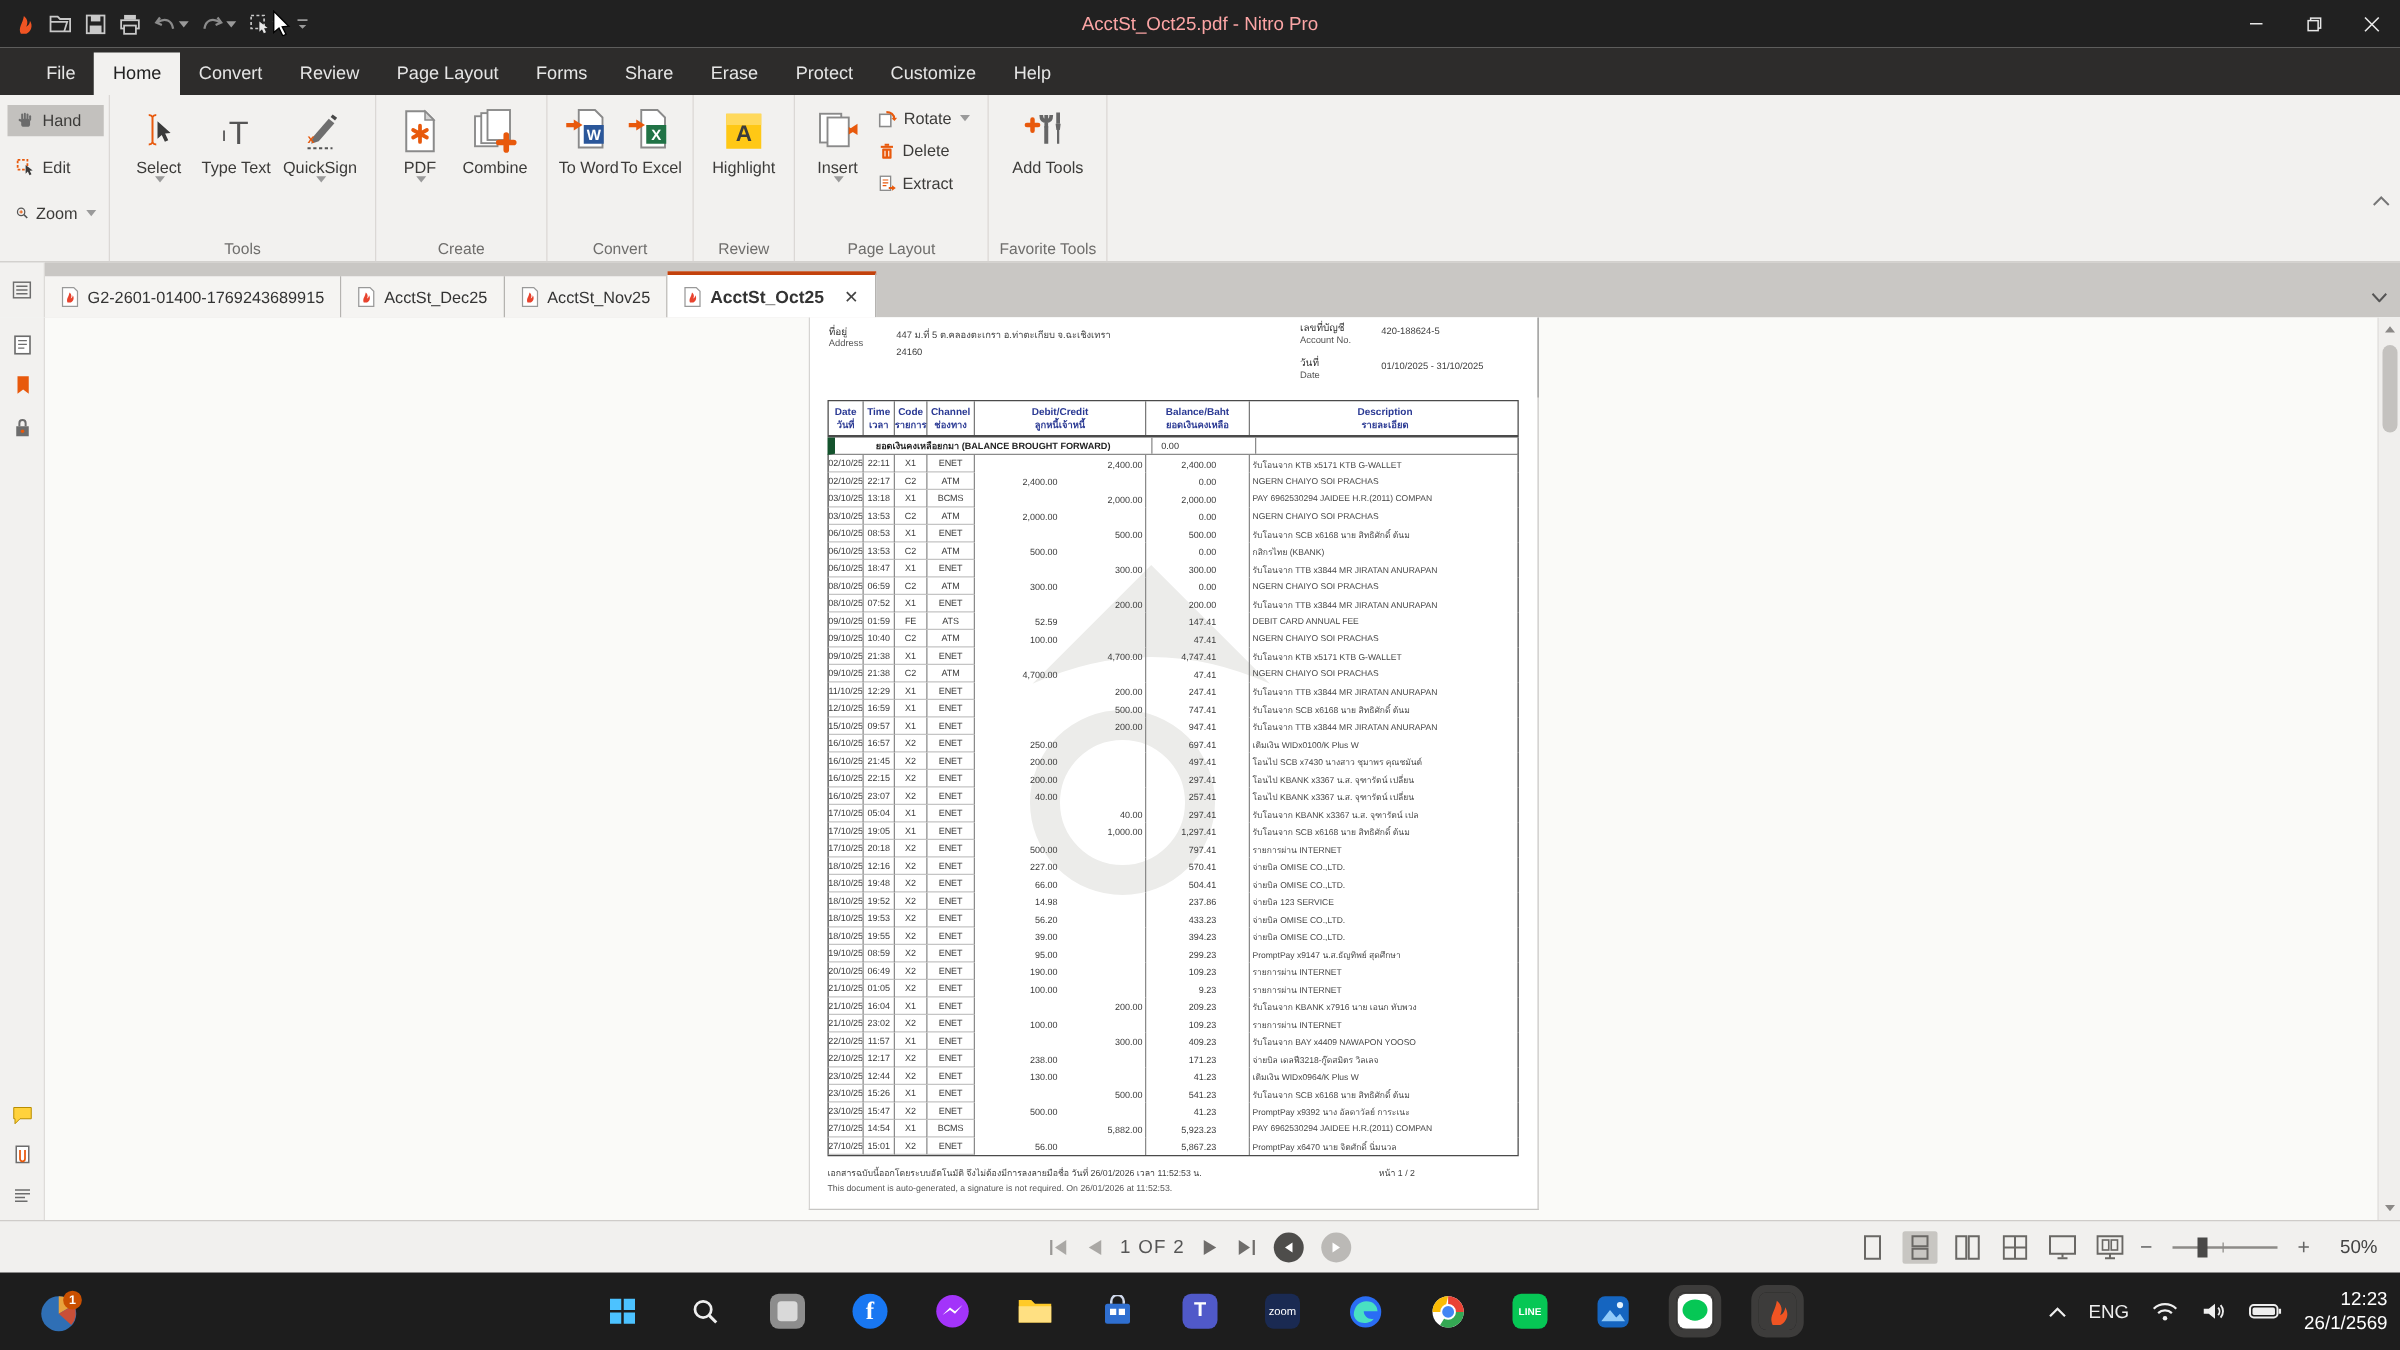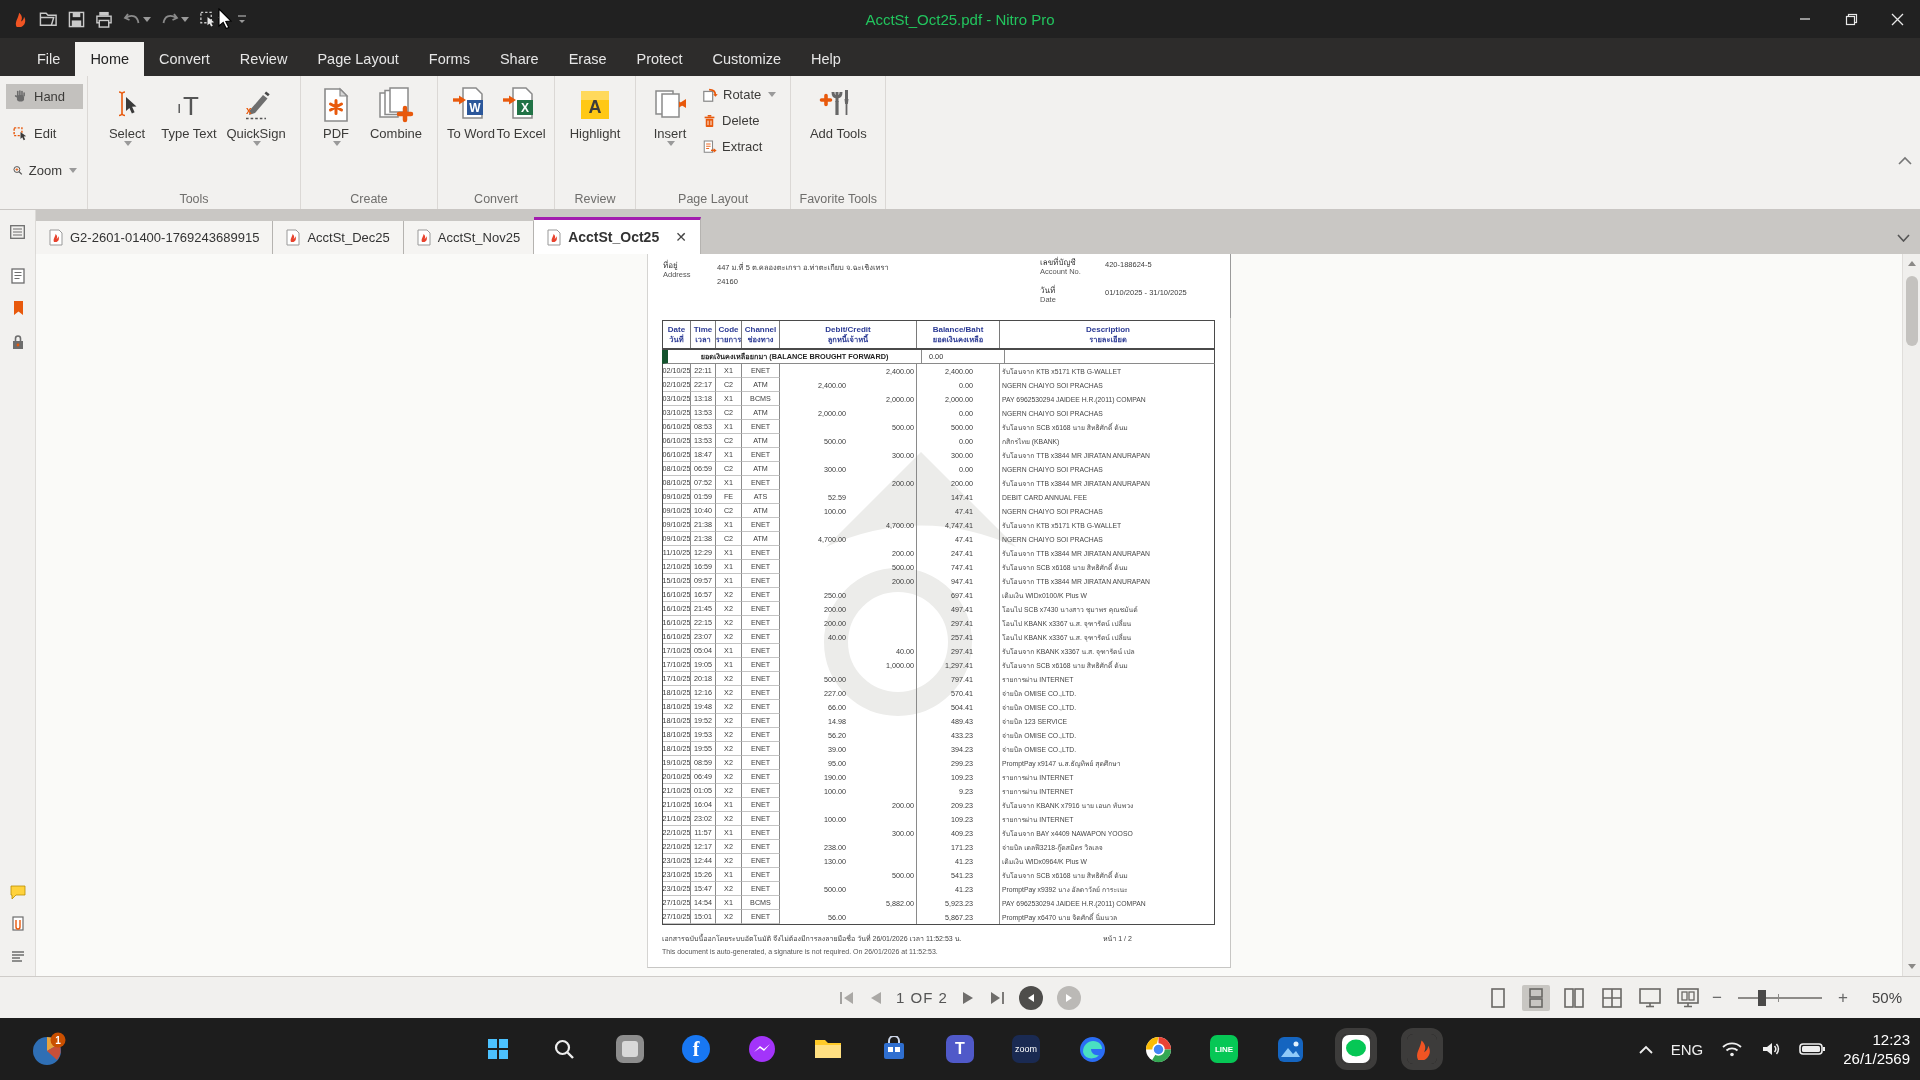--- a/index.html
+++ b/index.html
@@ -4,21 +4,21 @@
 <style>
   html,body{margin:0;padding:0;background:#555;}
   *{box-sizing:border-box;font-family:"Liberation Sans",sans-serif;}
   #screen{position:relative;width:1920px;height:1080px;background:#fff;overflow:hidden;}
 
   
   #titlebar{position:absolute;left:0;top:0;width:100%;height:38px;background:#212121;display:flex;align-items:center;}
   .qa{display:flex;align-items:center;gap:6px;padding-left:8px;}
   .qa-btn{display:flex;align-items:center;height:26px;padding:0 2px;}
   .caret{width:0;height:0;border-left:4px solid transparent;border-right:4px solid transparent;border-top:5px solid #9a9a9a;margin-left:2px;}
-  #win-title{position:absolute;left:0;right:0;text-align:center;color:#22c55e;font-size:15px;pointer-events:none;}
+  #win-title{position:absolute;left:0;right:0;text-align:center;color:#fca5a5;font-size:15px;pointer-events:none;}
   .win-controls{position:absolute;right:0;top:0;height:38px;display:flex;}
   .win-btn{width:46px;height:38px;display:flex;align-items:center;justify-content:center;}
 
   
   #menubar{position:absolute;left:0;top:38px;width:100%;height:38px;background:#2d2c2b;display:flex;align-items:flex-end;padding-left:22px;}
   .menu-item{color:#e6e6e6;font-size:14.5px;padding:9px 15px;cursor:default;}
   .menu-item.active{background:#f2f1ef;color:#222;}
 
   
   #ribbon{position:absolute;left:0;top:76px;width:100%;height:134px;background:#f2f1ef;border-bottom:1px solid #c9c6c3;display:flex;}
@@ -29,21 +29,21 @@
   .rsmall{display:flex;align-items:center;gap:5px;height:25px;color:#3c3b39;font-size:13px;padding:0 6px;}
   .rsmall.active{background:#c3c1be;}
   #left-tools{display:flex;flex-direction:column;justify-content:flex-start;padding:8px 4px 4px 6px;border-right:1px solid #dbd8d5;width:88px;gap:12px;}
   .smallcol{display:flex;flex-direction:column;justify-content:center;gap:1px;}
   #ribbon-collapse{position:absolute;right:8px;top:80px;}
 
   
   #tabbar{position:absolute;left:0;top:210px;width:100%;height:44px;background:#c9c7c4;display:flex;align-items:flex-end;}
   #tabbar-left{width:36px;height:100%;background:#f2f1ef;display:flex;align-items:center;justify-content:center;border-right:1px solid #dcdad7;}
   .doc-tab{display:flex;align-items:center;gap:7px;height:33px;padding:0 13px;background:#f5f4f2;border-right:1px solid #b5b3b0;font-size:13px;color:#333;max-width:290px;white-space:nowrap;}
-  .doc-tab.active{background:#fff;border-top:3px solid #a21caf;height:37px;font-weight:bold;font-size:14px;}
+  .doc-tab.active{background:#fff;border-top:3px solid #c2410c;height:37px;font-weight:bold;font-size:14px;}
   .tab-close{margin-left:9px;color:#444;font-size:14px;font-weight:normal;}
   #tabbar-chevron{position:absolute;right:10px;bottom:12px;}
 
   
   #content{position:absolute;left:0;top:254px;width:100%;height:722px;background:#fafaf8;}
   #sidebar{position:absolute;left:0;top:0;width:36px;height:100%;background:#f2f1ef;border-right:1px solid #dedcd9;}
   .side-ic{position:absolute;left:8px;width:20px;height:20px;display:flex;align-items:center;justify-content:center;}
   #vscroll{position:absolute;right:0;top:0;width:18px;height:100%;background:#f0efed;border-left:1px solid #e0dedb;}
   #vthumb{position:absolute;left:3px;top:22px;width:12px;height:70px;background:#c4c2bf;border-radius:6px;}
   .scroll-arrow{position:absolute;left:4px;width:10px;height:10px;}
@@ -805,21 +805,21 @@
               <div class="tcell c-bal">504.41</div>
               <div class="tcell c-desc">จ่ายบิล OMISE CO.,LTD.</div>
             </div>
             <div class="trow">
               <div class="tcell c-date">18/10/25</div>
               <div class="tcell c-time">19:52</div>
               <div class="tcell c-code">X2</div>
               <div class="tcell c-chan">ENET</div>
               <div class="tcell c-debit">14.98</div>
               <div class="tcell c-credit"></div>
-              <div class="tcell c-bal">489.43</div>
+              <div class="tcell c-bal">237.86</div>
               <div class="tcell c-desc">จ่ายบิล 123 SERVICE</div>
             </div>
             <div class="trow">
               <div class="tcell c-date">18/10/25</div>
               <div class="tcell c-time">19:53</div>
               <div class="tcell c-code">X2</div>
               <div class="tcell c-chan">ENET</div>
               <div class="tcell c-debit">56.20</div>
               <div class="tcell c-credit"></div>
               <div class="tcell c-bal">433.23</div>

